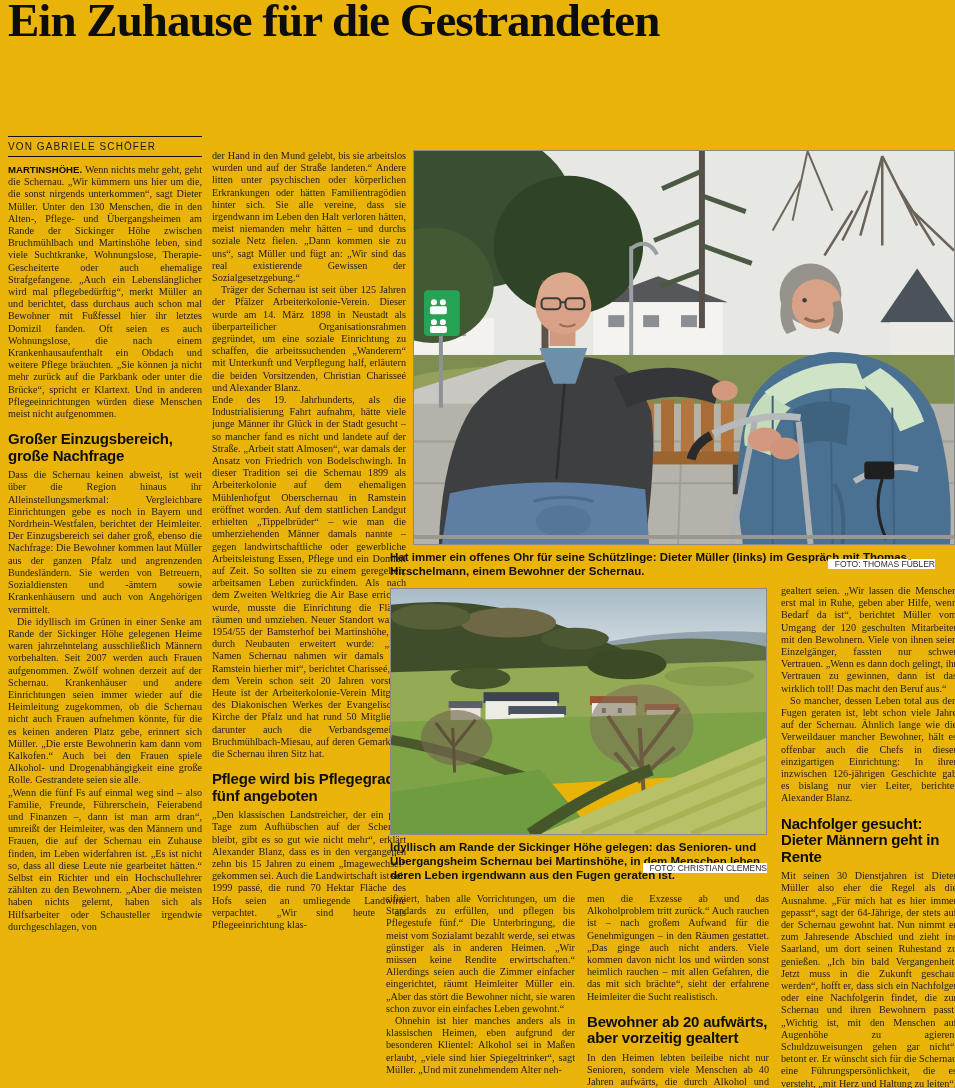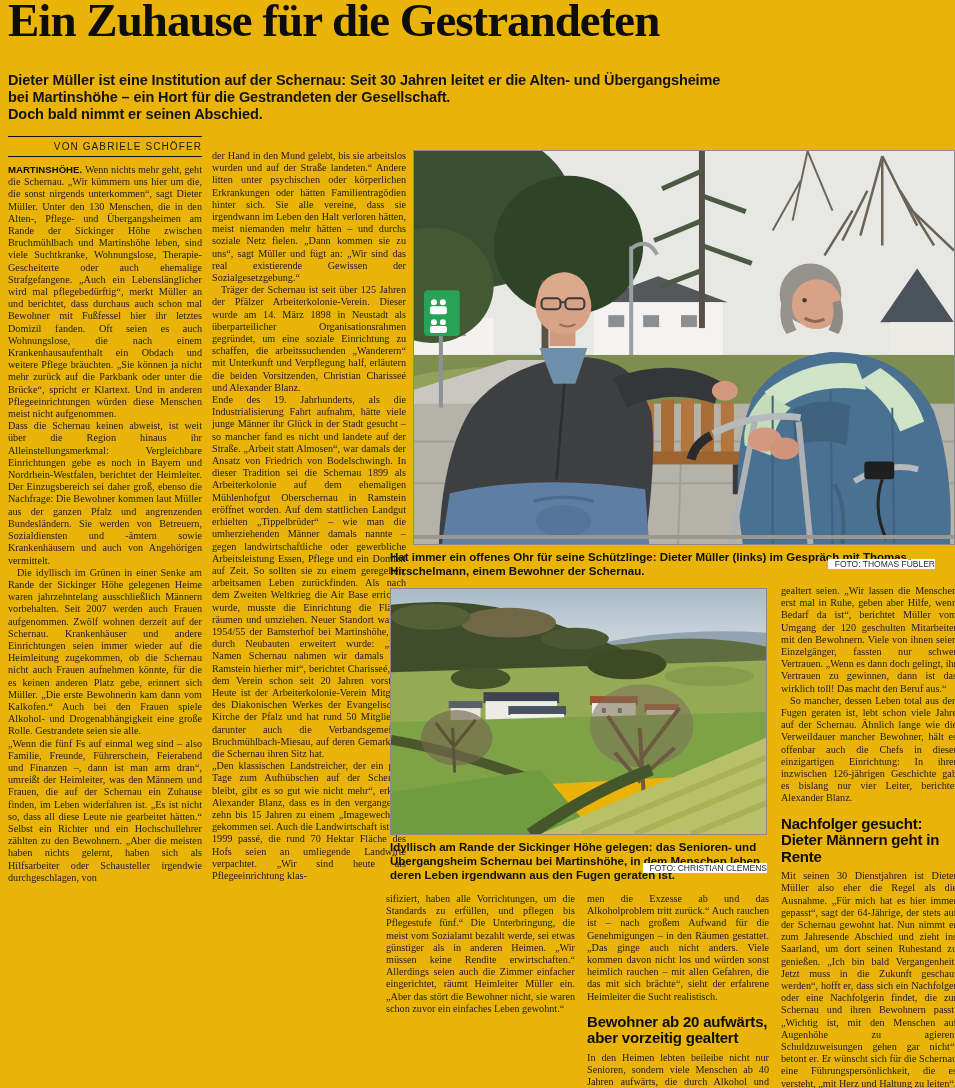--- a/index.html
+++ b/index.html
@@ -10,21 +10,21 @@
   .lead{position:absolute;left:8px;top:72px;width:760px;
         font:bold 14.5px/17px "Liberation Sans",sans-serif;color:#141414;letter-spacing:-0.1px;}
   .col{position:absolute;overflow:hidden;}
   #col1{left:8px;top:136px;width:194px;height:952px;}
   #col2{left:212px;top:150px;width:194px;height:938px;}
   #col3{left:386px;top:893px;width:189px;height:195px;}
   #col4{left:587px;top:893px;width:182px;height:195px;}
   #col5{left:781px;top:585px;width:176px;height:503px;}
   .byline-box{margin:0 0 7px 0;}
   .rule{border-top:1.5px solid #111;height:0;}
-  .byline-text{text-align:right;font:10px/19px "Liberation Sans",sans-serif;
+  .byline-text{text-align:left;font:10px/19px "Liberation Sans",sans-serif;
         letter-spacing:1.1px;color:#1a1a1a;}
   .body-para{margin:0;font-size:10.2px;line-height:12.2px;text-align:justify;
         hyphens:auto;-webkit-hyphens:auto;color:#1c1c1c;}
   .body-para.indent{text-indent:9px;}
   .body-para .dateline{font:bold 9.6px "Liberation Sans",sans-serif;color:#0d0d0d;margin-top:27px;}
   .subhead{margin:11px 0 5px;font:bold 15px/16.5px "Liberation Sans",sans-serif;
         letter-spacing:-0.2px;color:#0d0d0d;}
   .subhead:first-child{margin-top:2px;}
   figure{margin:0;padding:0;position:absolute;}
   #photo1{left:413px;top:150px;width:542px;height:395px;border:1px solid #8a8a8a;box-sizing:border-box;}
@@ -36,44 +36,41 @@
   .credit{position:absolute;right:0;bottom:9px;font:normal 8.5px/10px "Liberation Sans",sans-serif;
         color:#2a2a2a;background:#fff;padding-left:7px;}
 </style>
 </head>
 <body>
 
 <div class="page">
 
   <h1 class="headline">Ein Zuhause für die Gestrandeten</h1>
 
-  <div class="lead">
-    <div>Dieter Müller ist eine Institution auf der Schernau: Seit 30 Jahren leitet er die Alten- und Übergangsheime</div>
-    <div>bei Martinshöhe – ein Hort für die Gestrandeten der Gesellschaft.</div>
-    <div>Doch bald nimmt er seinen Abschied.</div>
-  </div>
 
   <div class="col" id="col1">
     <div class="byline-box">
       <div class="rule"></div>
       <div class="byline-text">VON GABRIELE SCHÖFER</div>
       <div class="rule"></div>
     </div>
     <div>
         <p class="body-para"><strong class="dateline">MARTINSHÖHE. </strong>Wenn nichts mehr geht, geht die Schernau. „Wir kümmern uns hier um die, die sonst nirgends unterkommen“, sagt Dieter Müller. Unter den 130 Menschen, die in den Alten-, Pflege- und Übergangsheimen am Rande der Sickinger Höhe zwischen Bruchmühlbach und Martinshöhe leben, sind viele Suchtkranke, Wohnungslose, Therapie-Gescheiterte oder auch ehemalige Strafgefangene. „Auch ein Lebenslänglicher wird mal pflegebedürftig“, merkt Müller an und berichtet, dass durchaus auch schon mal Bewohner mit Fußfessel hier ihr letztes Domizil fanden. Oft seien es auch Wohnungslose, die nach einem Krankenhausaufenthalt ein Obdach und weitere Pflege bräuchten. „Sie können ja nicht mehr zurück auf die Parkbank oder unter die Brücke“, spricht er Klartext. Und in anderen Pflegeeinrichtungen würden diese Menschen meist nicht aufgenommen.</p>
+        <h3 class="subhead">Großer Einzugsbereich, große Nachfrage</h3>
         <p class="body-para">Dass die Schernau keinen abweist, ist weit über die Region hinaus ihr Alleinstellungsmerkmal: Vergleichbare Einrichtungen gebe es noch in Bayern und Nordrhein-Westfalen, berichtet der Heimleiter. Der Einzugsbereich sei daher groß, ebenso die Nachfrage: Die Bewohner kommen laut Müller aus der ganzen Pfalz und angrenzenden Bundesländern. Sie werden von Betreuern, Sozialdiensten und -ämtern sowie Krankenhäusern und auch von Angehörigen vermittelt.</p>
         <p class="body-para indent">Die idyllisch im Grünen in einer Senke am Rande der Sickinger Höhe gelegenen Heime waren jahrzehntelang ausschließlich Männern vorbehalten. Seit 2007 werden auch Frauen aufgenommen. Zwölf wohnen derzeit auf der Schernau. Krankenhäuser und andere Einrichtungen seien immer wieder auf die Heimleitung zugekommen, ob die Schernau nicht auch Frauen aufnehmen könnte, für die es keinen anderen Platz gebe, erinnert sich Müller. „Die erste Bewohnerin kam dann vom Kalkofen.“ Auch bei den Frauen spiele Alkohol- und Drogenabhängigkeit eine große Rolle. Gestrandete seien sie alle.</p>
         <p class="body-para">„Wenn die fünf Fs auf einmal weg sind – also Familie, Freunde, Führerschein, Feierabend und Finanzen –, dann ist man arm dran“, umreißt der Heimleiter, was den Männern und Frauen, die auf der Schernau ein Zuhause finden, im Leben widerfahren ist. „Es ist nicht so, dass all diese Leute nie gearbeitet hätten.“ Selbst ein Richter und ein Hochschullehrer zählten zu den Bewohnern. „Aber die meisten haben nichts gelernt, haben sich als Hilfsarbeiter oder Schausteller irgendwie durchgeschlagen, von</p>
       </div>
   </div>
 
   <div class="col" id="col2">
       <p class="body-para cont">der Hand in den Mund gelebt, bis sie arbeitslos wurden und auf der Straße landeten.“ Andere litten unter psychischen oder körperlichen Erkrankungen oder hätten Familientragödien hinter sich. Sie alle vereine, dass sie irgendwann im Leben den Halt verloren hätten, meist niemanden mehr hätten – und durchs soziale Netz fielen. „Dann kommen sie zu uns“, sagt Müller und fügt an: „Wir sind das real existierende Gewissen der Sozialgesetzgebung.“</p>
       <p class="body-para indent">Träger der Schernau ist seit über 125 Jahren der Pfälzer Arbeiterkolonie-Verein. Dieser wurde am 14. März 1898 in Neustadt als überparteilicher Organisationsrahmen gegründet, um eine soziale Einrichtung zu schaffen, die arbeitssuchenden „Wanderern“ mit Unterkunft und Verpflegung half, erläutern die beiden Vorsitzenden, Christian Charisseé und Alexander Blanz.</p>
       <p class="body-para">Ende des 19. Jahrhunderts, als die Industrialisierung Fahrt aufnahm, hätte viele junge Männer ihr Glück in der Stadt gesucht – so mancher fand es nicht und landete auf der Straße. „Arbeit statt Almosen“, war damals der Ansatz von Friedrich von Bodelschwingh. In dieser Tradition sei die Schernau 1899 als Arbeiterkolonie auf dem ehemaligen Mühlenhofgut Oberschernau in Ramstein eröffnet worden. Auf dem stattlichen Landgut erhielten „Tippelbrüder“ – wie man die umherziehenden Männer damals nannte – gegen landwirtschaftliche oder gewerbliche Arbeitsleistung Essen, Pflege und ein Domizil auf Zeit. So sollten sie zu einem geregelten, arbeitsamen Leben zurückfinden. Als nach dem Zweiten Weltkrieg die Air Base errichtet wurde, musste die Einrichtung die Fläche räumen und umziehen. Neuer Standort war ab 1954/55 der Bamsterhof bei Martinshöhe, der durch Neubauten erweitert wurde: „Den Namen Schernau nahmen wir damals von Ramstein hierher mit“, berichtet Charisseé, der dem Verein schon seit 20 Jahren vorsteht. Heute ist der Arbeiterkolonie-Verein Mitglied des Diakonischen Werkes der Evangelischen Kirche der Pfalz und hat rund 50 Mitglieder, darunter auch die Verbandsgemeinde Bruchmühlbach-Miesau, auf deren Gemarkung die Schernau ihren Sitz hat.</p>
+      <h3 class="subhead">Pflege wird bis Pflegegrad fünf angeboten</h3>
       <p class="body-para">„Den klassischen Landstreicher, der ein paar Tage zum Aufhübschen auf der Schernau bleibt, gibt es so gut wie nicht mehr“, erklärt Alexander Blanz, dass es in den vergangenen zehn bis 15 Jahren zu einem „Imagewechsel“ gekommen sei. Auch die Landwirtschaft ist seit 1999 passé, die rund 70 Hektar Fläche des Hofs seien an umliegende Landwirte verpachtet. „Wir sind heute als Pflegeeinrichtung klas-</p>
     </div>
 
   <figure id="photo1">
     <svg viewBox="0 0 542 395" preserveAspectRatio="none">
       <rect width="542" height="395" fill="#e7e8e4"></rect>
       <rect x="0" y="168" width="80" height="42" fill="#f3f2ee"></rect>
       <rect x="10" y="176" width="12" height="10" fill="#9aa0a6"></rect>
         <rect x="40" y="176" width="12" height="10" fill="#9aa0a6"></rect>
       <polygon points="175,152 245,126 315,152" fill="#56575b"></polygon>
@@ -217,20 +214,21 @@
     </svg>
   </figure>
 
   <figcaption class="caption" id="caption2">
     <span>Idyllisch am Rande der Sickinger Höhe gelegen: das Senioren- und Übergangsheim Schernau bei Martinshöhe, in dem Menschen leben, deren Leben irgendwann aus den Fugen geraten ist.</span>
     <span class="credit">FOTO: CHRISTIAN CLEMENS</span>
   </figcaption>
 
   <div class="col" id="col3">
       <p class="body-para cont">sifiziert, haben alle Vorrichtungen, um die Standards zu erfüllen, und pflegen bis Pflegestufe fünf.“ Die Unterbringung, die meist vom Sozialamt bezahlt werde, sei etwas günstiger als in anderen Heimen. „Wir müssen keine Rendite erwirtschaften.“ Allerdings seien auch die Zimmer einfacher eingerichtet, räumt Heimleiter Müller ein. „Aber das stört die Bewohner nicht, sie waren schon zuvor ein einfaches Leben gewohnt.“</p>
+      <p class="body-para indent">Ohnehin ist hier manches anders als in klassischen Heimen, eben aufgrund der besonderen Klientel: Alkohol sei in Maßen erlaubt, „viele sind hier Spiegeltrinker“, sagt Müller. „Und mit zunehmendem Alter neh-</p>
     </div>
   <div class="col" id="col4">
       <p class="body-para cont">men die Exzesse ab und das Alkoholproblem tritt zurück.“ Auch rauchen ist – nach großem Aufwand für die Genehmigungen – in den Räumen gestattet. „Das ginge auch nicht anders. Viele kommen davon nicht los und würden sonst heimlich rauchen – mit allen Gefahren, die das mit sich brächte“, sieht der erfahrene Heimleiter die Sucht realistisch.</p>
       <h3 class="subhead">Bewohner ab 20 aufwärts, aber vorzeitig gealtert</h3>
       <p class="body-para">In den Heimen lebten beileibe nicht nur Senioren, sondern viele Menschen ab 40 Jahren aufwärts, die durch Alkohol und Drogen vorzeitig</p>
     </div>
   <div class="col" id="col5">
       <p class="body-para cont">gealtert seien. „Wir lassen die Menschen erst mal in Ruhe, geben aber Hilfe, wenn Bedarf da ist“, berichtet Müller vom Umgang der 120 geschulten Mitarbeiter mit den Bewohnern. Viele von ihnen seien Einzelgänger, fassten nur schwer Vertrauen. „Wenn es dann doch gelingt, ihr Vertrauen zu gewinnen, dann ist das wirklich toll! Das macht den Beruf aus.“</p>
       <p class="body-para indent">So mancher, dessen Leben total aus den Fugen geraten ist, lebt schon viele Jahre auf der Schernau. Ähnlich lange wie die Verweildauer mancher Bewohner, hält es offenbar auch die Chefs in dieser einzigartigen Einrichtung: In ihrer inzwischen 126-jährigen Geschichte gab es bislang nur vier Leiter, berichtet Alexander Blanz.</p>
       <h3 class="subhead">Nachfolger gesucht: Dieter Männern geht in Rente</h3>

